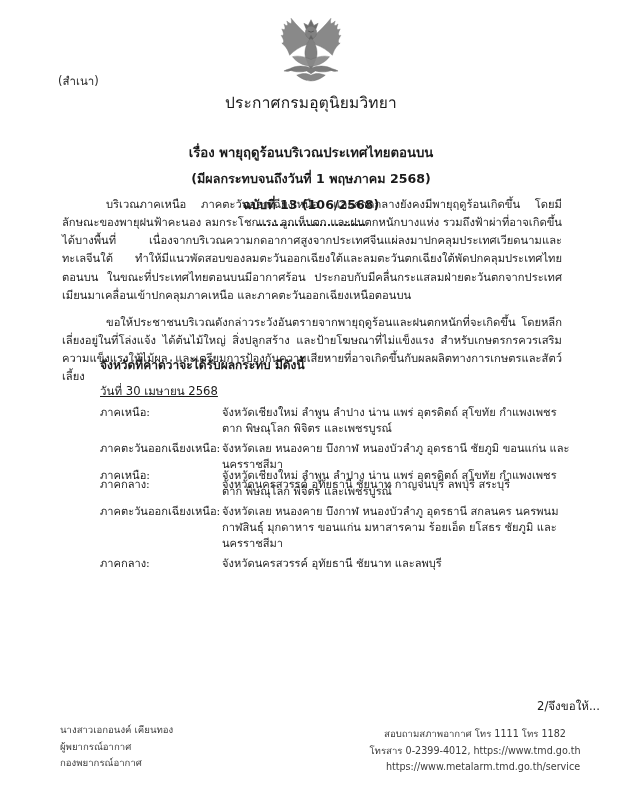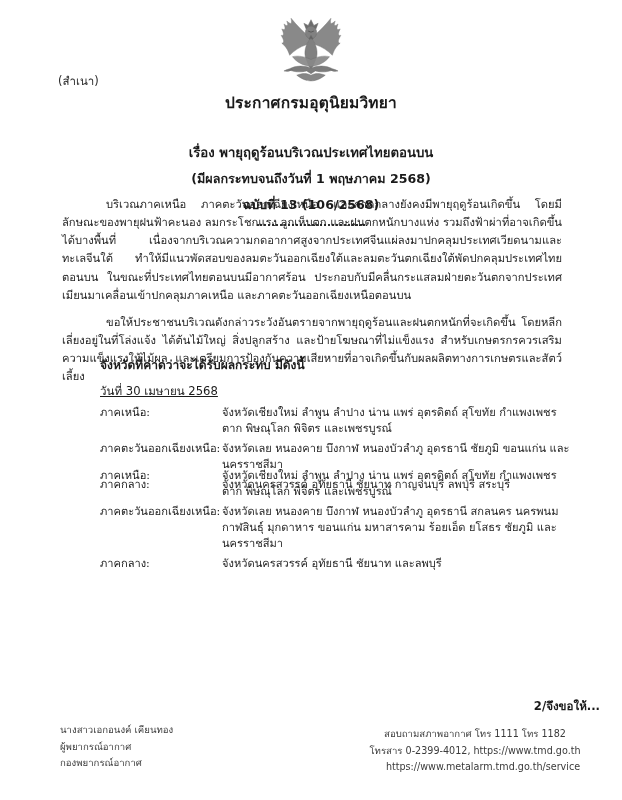--- a/index.html
+++ b/index.html
@@ -49,21 +49,21 @@
   
   .title-block {
     position: absolute;
     left: 0;
     top: 90px;
     width: 622px;
     text-align: center;
   }
   .title-main {
     font-size: 15.5px;
-    font-weight: bold;
+    font-weight: normal;
     letter-spacing: .2px;
     margin-bottom: 7px;
   }
   .title-sub {
     font-size: 13.2px;
     font-weight: bold;
     margin-bottom: 6px;
     margin-top: 27px;
   }
   .title-effective {
@@ -139,21 +139,21 @@
   td.reg-value {
     color: #1f1f1f;
   }
 
   
   .page-marker {
     position: absolute;
     right: 22px;
     top: 697px;
     font-size: 11.6px;
-    font-weight: bold;
+    font-weight: normal;
     margin-left: 40px;
   }
   .signature {
     position: absolute;
     left: 60px;
     top: 722px;
     font-size: 9.6px;
     line-height: 1.72;
     color: #3a3a3a;
   }

